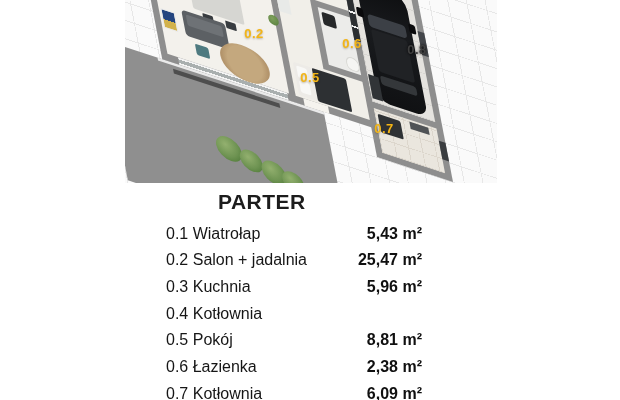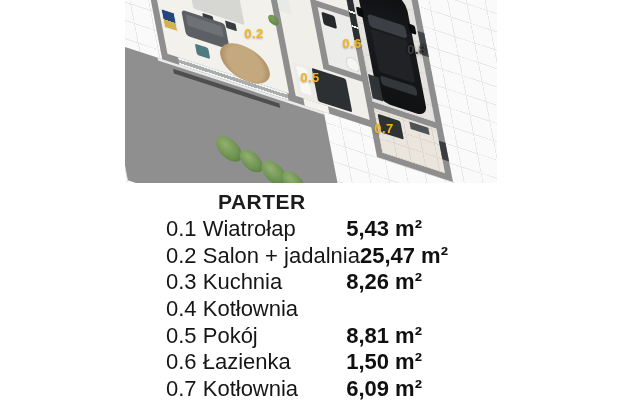--- a/index.html
+++ b/index.html
@@ -103,22 +103,22 @@
       text-shadow:0 1px 2px rgba(70,50,0,0.35);letter-spacing:0.5px;}
   .room-label.on-car{color:#404040;text-shadow:0 0 3px #000;}
   .lbl-02{left:129px;top:33px;} .lbl-05{left:185px;top:77px;}
   .lbl-06{left:227px;top:43px;} .lbl-08{left:292px;top:49px;}
   .lbl-07{left:259px;top:128px;}
 
   
   .legend-title{position:absolute;left:218px;top:190px;
       font:700 21px "Liberation Sans",sans-serif;color:#1c1c1c;letter-spacing:0.5px;}
   .legend{position:absolute;left:166px;top:216px;width:256px;}
-  .legend-row{display:flex;justify-content:space-between;align-items:flex-start;
-      height:26.7px;font-size:22px;color:#161616;}
+  .legend-row{display:flex;justify-content:space-between;align-items:flex-end;
+      height:26.7px;font-size:16px;color:#161616;}
   .room-name{font-weight:400;white-space:nowrap;}
   .room-area{font-weight:700;white-space:nowrap;color:#101010;}
 </style>
 </head>
 <body>
 
 <div class="stage">
 
   <div class="plan-clip">
     <div class="scene">
@@ -194,31 +194,31 @@
     <div class="legend-row">
       <span class="room-name"><span>0.1</span> <span>Wiatrołap</span></span>
       <span class="room-area">5,43 m²</span>
     </div>
     <div class="legend-row">
       <span class="room-name"><span>0.2</span> <span>Salon + jadalnia</span></span>
       <span class="room-area">25,47 m²</span>
     </div>
     <div class="legend-row">
       <span class="room-name"><span>0.3</span> <span>Kuchnia</span></span>
-      <span class="room-area">8,26 m²</span>
+      <span class="room-area">5,96 m²</span>
     </div>
     <div class="legend-row">
       <span class="room-name"><span>0.4</span> <span>Kotłownia</span></span>
     </div>
     <div class="legend-row">
       <span class="room-name"><span>0.5</span> <span>Pokój</span></span>
       <span class="room-area">8,81 m²</span>
     </div>
     <div class="legend-row">
       <span class="room-name"><span>0.6</span> <span>Łazienka</span></span>
-      <span class="room-area">1,50 m²</span>
+      <span class="room-area">2,38 m²</span>
     </div>
     <div class="legend-row">
       <span class="room-name"><span>0.7</span> <span>Kotłownia</span></span>
       <span class="room-area">6,09 m²</span>
     </div>
   </div>
 </div>
 
 </body></html>

